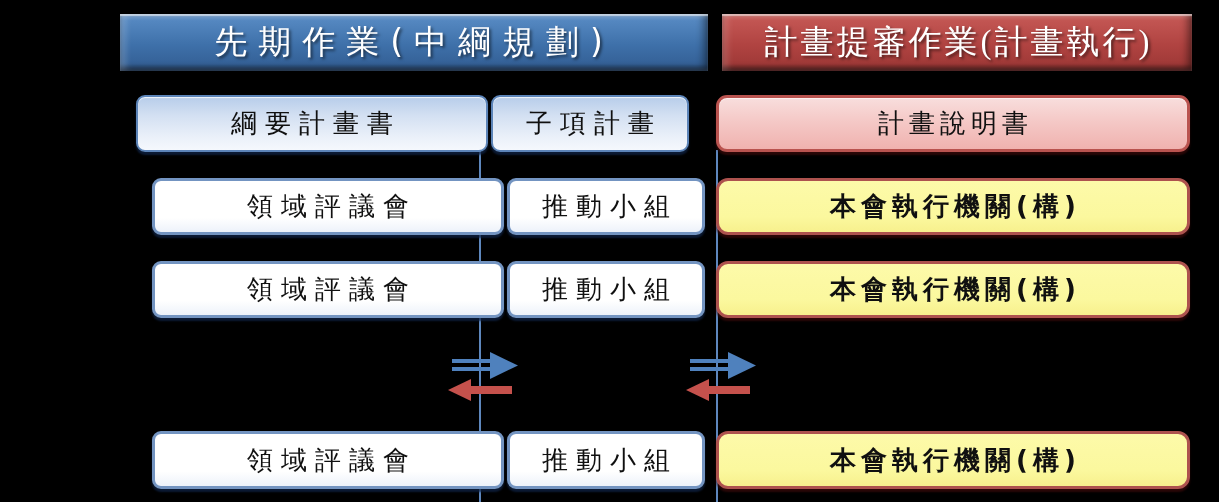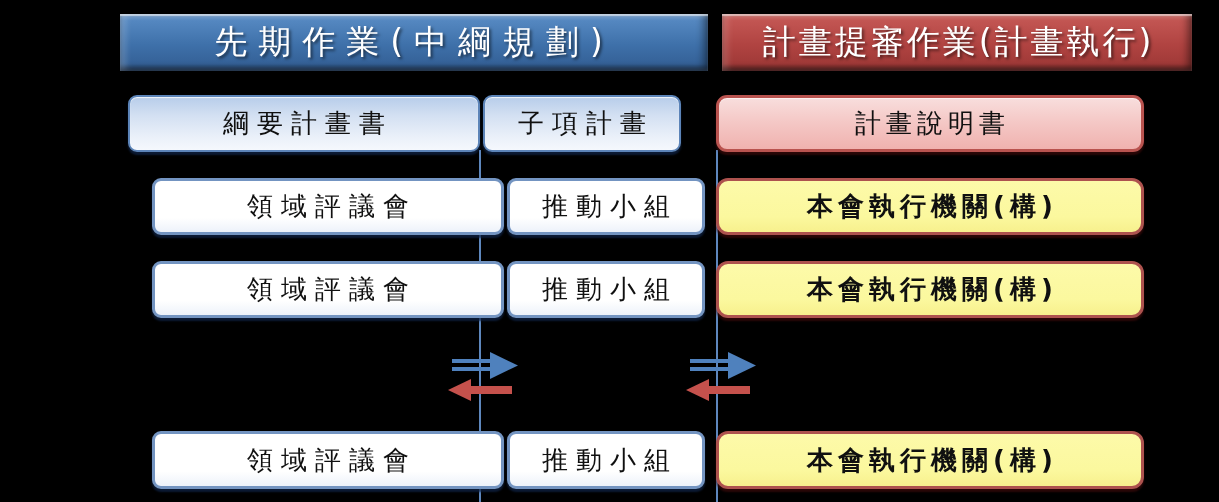--- a/index.html
+++ b/index.html
@@ -29,39 +29,41 @@
                inset -6px 0 6px rgba(0,0,0,.30),
                inset 0 -4px 5px rgba(0,0,0,.45);
   }
   .hdr-red {
     left:722px; width:470px; letter-spacing:3px; padding-left:3px;
     background:linear-gradient(180deg,#d67d78 0%,#c25552 12%,#b04341 55%,#a03a38 88%,#7c2a28 100%);
     box-shadow:inset 0 2px 1px rgba(255,255,255,.5),
                inset 6px 0 6px rgba(255,255,255,.15),
                inset -6px 0 6px rgba(0,0,0,.30),
                inset 0 -4px 5px rgba(0,0,0,.45);
+    font-family:Liberation Serif, serif;
   }
   
   .box {
     position:absolute; height:57px; z-index:2;
     display:flex; align-items:center; justify-content:center;
     color:#101010; font-size:26px; white-space:nowrap;
     letter-spacing:8px; padding-left:8px;
   }
   .col-a { left:128px; width:352px; }
   .col-b { left:483px; width:198px; }
-  .col-c { left:716px; width:428px; letter-spacing:5px; padding-left:5px; }
+  .col-c { left:716px; width:474px; letter-spacing:5px; padding-left:5px; }
   .row-1 { top:95px; }
   .row-2 { top:178px; }
   .row-3 { top:261px; }
   .row-4 { top:431px; height:58px; }
   .box-blue {
     background:linear-gradient(180deg,#b7cdea 0%,#d3e0f2 35%,#eaf0f9 75%,#f5f8fd 100%);
     border:2px solid #5c84b8; border-radius:9px;
     box-shadow:0 3px 2px rgba(15,35,70,.75), inset 0 1px 1px rgba(255,255,255,.8);
+    margin-left:8px;
   }
   .box-pink {
     background:linear-gradient(180deg,#f8dedd 0%,#f5cbc9 40%,#f0b2af 100%);
     border:3px solid #b9534f; border-radius:11px;
     box-shadow:0 3px 2px rgba(60,10,10,.7), inset 0 1px 1px rgba(255,255,255,.6);
   }
   .box-white {
     background:linear-gradient(180deg,#ffffff 0%,#ffffff 72%,#edf2fa 100%);
     border:3px solid #7394c1; border-radius:9px;
     box-shadow:0 3px 2px rgba(15,35,70,.75);

